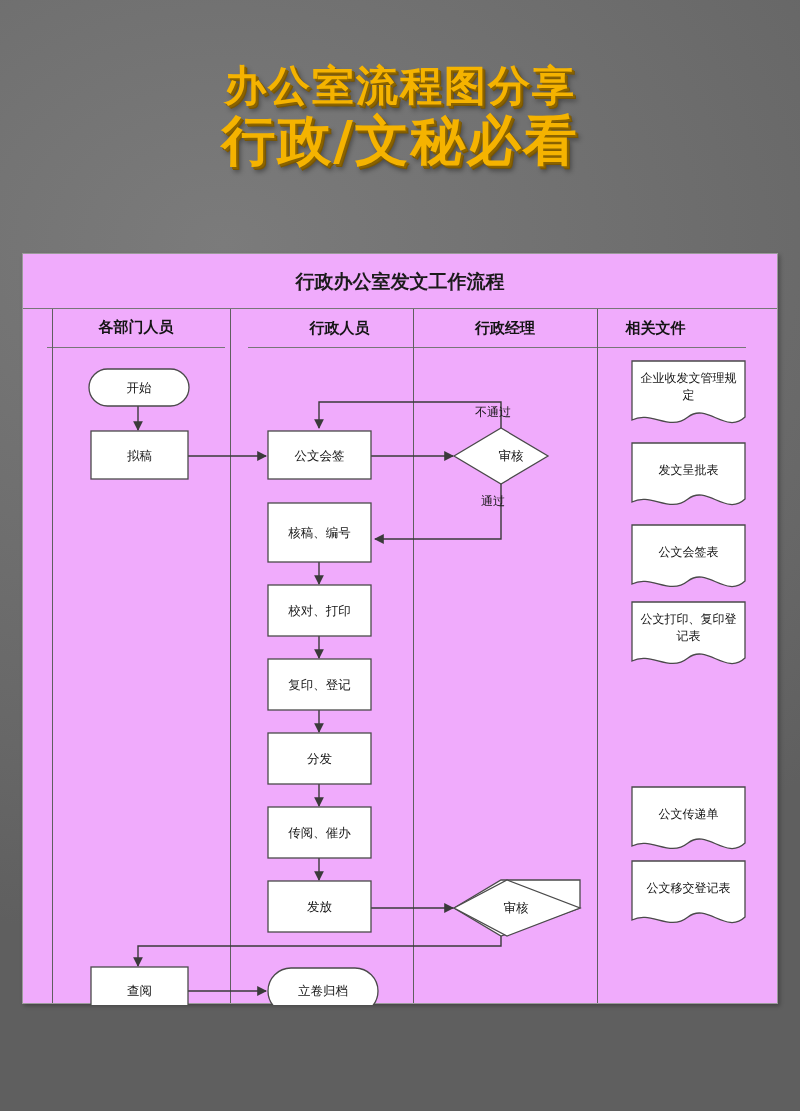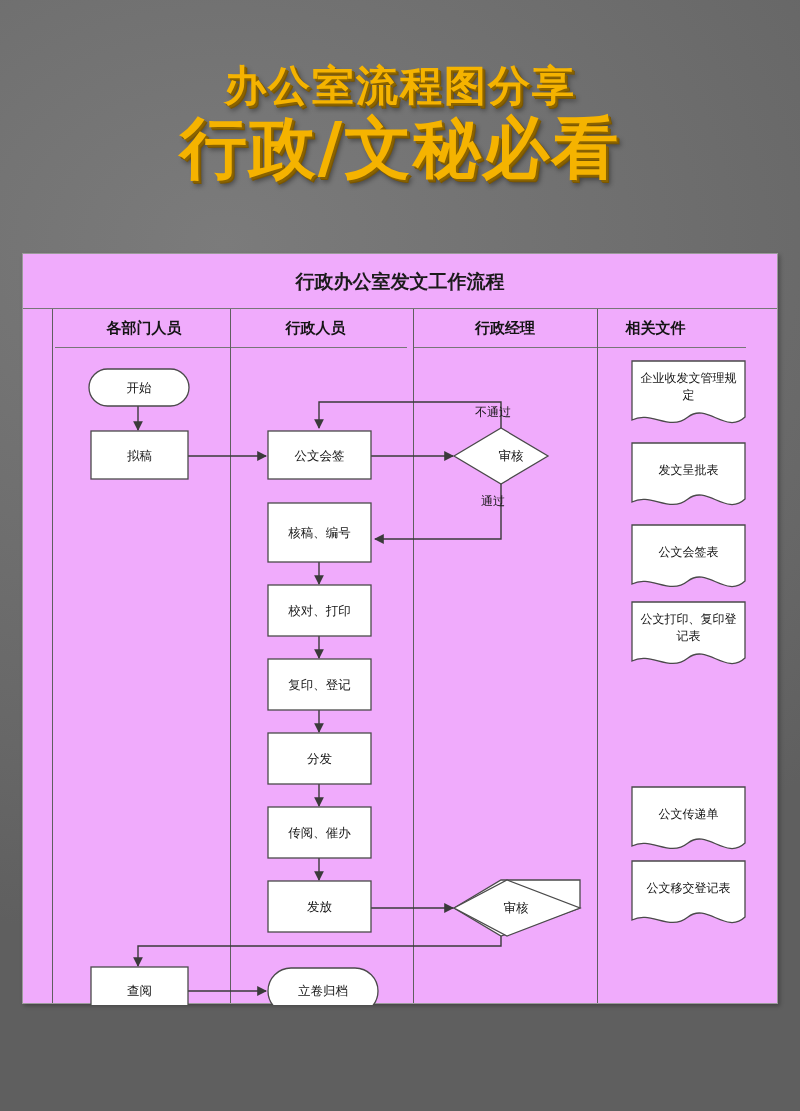--- a/index.html
+++ b/index.html
@@ -36,21 +36,21 @@
     font-weight: bold;
     color: #f5b300;
     letter-spacing: 2px;
     line-height: 1.14;
     text-shadow:
       2px 2px 0 #8a6300,
       3px 3px 0 #7a5600,
       4px 5px 5px rgba(0,0,0,0.40);
   }
   #title-line-1 { font-size: 42px; }
-  #title-line-2 { font-size: 67px; }
+  #title-line-2 { font-size: 54px; }
 
   
   #sheet {
     position: absolute;
     left: 22px;
     top: 253px;
     width: 756px;
     height: 751px;
     background: #f0abfc;
     border: 1px solid #9a9a9a;
@@ -155,22 +155,22 @@
   <div id="title-block">
     <div class="title-line" id="title-line-1">办公室流程图分享</div>
     <div class="title-line" id="title-line-2">行政/文秘必看</div>
   </div>
 
   <div id="sheet">
 
     <div id="sheet-title">行政办公室发文工作流程</div>
 
     <div id="columns-header">
-      <div class="col-head" style="left:32px;width:178px;">各部门人员</div>
-      <div class="col-head" style="left:201px;width:183px;text-align:center;">行政人员</div>
+      <div class="col-head" style="left:24px;width:178px;font-family:Liberation Mono, monospace;">各部门人员</div>
+      <div class="col-head" style="left:225px;width:183px;text-align:center;">行政人员</div>
       <div class="col-head" style="left:390px;width:184px;">行政经理</div>
       <div class="col-head" style="left:542px;width:181px;font-family:Liberation Serif, serif;">相关文件</div>
     </div>
 
     <div class="lane-sep" style="left:29px;"></div>
     <div class="lane-sep" style="left:207px;"></div>
     <div class="lane-sep" style="left:390px;"></div>
     <div class="lane-sep" style="left:574px;"></div>
 
     <svg id="flow-svg" viewBox="0 0 756 751">

